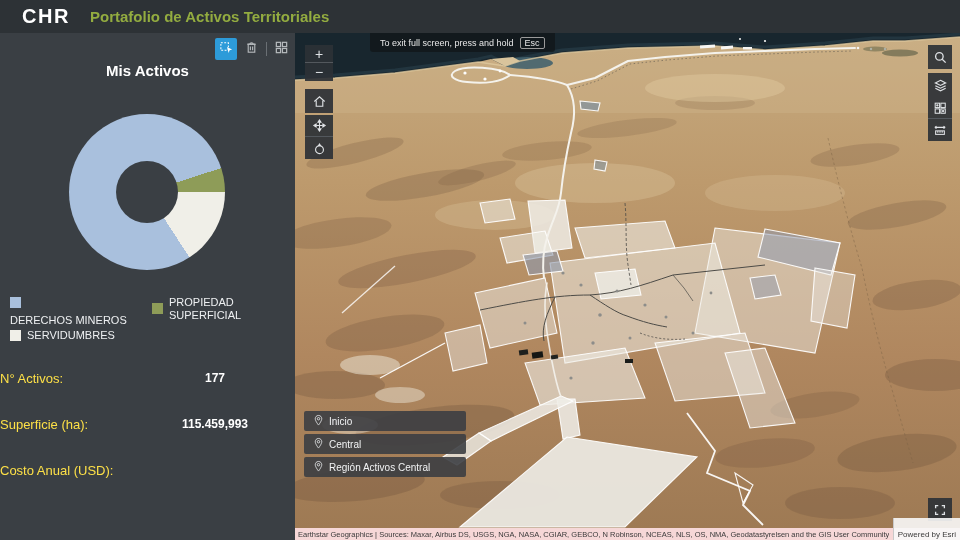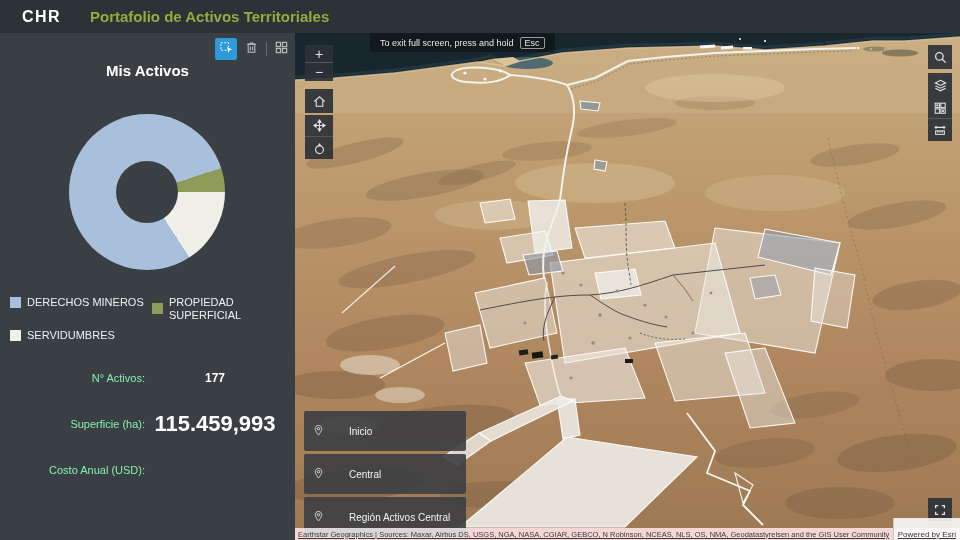--- a/index.html
+++ b/index.html
@@ -4,21 +4,21 @@
 <style>
   * { margin:0; padding:0; box-sizing:border-box; }
   html,body { width:960px; height:540px; overflow:hidden; background:#2f3438;
               font-family:"Liberation Sans", sans-serif; }
   #stage { position:relative; width:960px; height:540px; }
 
   
   #header { position:absolute; left:0; top:0; width:960px; height:33px;
             background:#2d3236; z-index:30; }
   #logo { position:absolute; left:22px; top:0; line-height:33px; color:#fff;
-          font-weight:bold; font-size:16px; letter-spacing:1.5px; }
+          font-weight:bold; font-size:20px; letter-spacing:1.5px; }
   #app-title { position:absolute; left:90px; top:0; line-height:33px;
                color:#93ac40; font-weight:bold; font-size:15px; }
 
   
   #sidebar { position:absolute; left:0; top:33px; width:295px; height:507px;
              background:#3a3f44; z-index:20; }
   .side-toolbar { position:absolute; top:5px; right:6px; display:flex;
                   align-items:center; gap:7px; }
   .tbtn { display:flex; align-items:center; justify-content:center; cursor:pointer; }
   .tbtn.blue { width:22px; height:22px; background:#2d9bd9; border-radius:2px; }
@@ -27,30 +27,30 @@
                  color:#fff; font-weight:bold; font-size:15px; }
 
   #donut { position:absolute; left:69px; top:81px; width:156px; height:156px;
            border-radius:50%; }
   #donut-hole { position:absolute; left:47px; top:47px; width:62px; height:62px;
                 border-radius:50%; background:#3a3f44; }
 
   .legend-item { position:absolute; display:flex; gap:6px; align-items:flex-start;
                  color:#eef0f2; font-size:11px; line-height:13px; }
   .swatch { width:11px; height:11px; flex:0 0 11px; margin-top:1px; }
-  #legend-0 { left:10px; top:263px; }
+  #legend-0 { left:10px; top:263px;flex-direction:column; }
   #legend-1 { left:152px; top:263px; width:120px; }
   #legend-1 .swatch { margin-top:7px; }
   #legend-2 { left:10px; top:296px; }
 
   .stat-row { position:absolute; left:0; width:295px; height:30px; display:flex;
               align-items:center; }
-  .stat-label { width:145px; text-align:right; color:#86efac; font-size:11px; }
+  .stat-label { width:145px; text-align:left; color:#fde047; font-size:13px; }
   .stat-value { width:140px; text-align:center; color:#fff; font-weight:bold;
-                font-size:22px; }
+                font-size:12px; }
   #stat-0 { top:330px; } #stat-0 .stat-value { font-size:12px; }
   #stat-1 { top:376px; }
   #stat-2 { top:422px; }
 
   
   #map { position:absolute; left:295px; top:33px; width:665px; height:507px;
          overflow:hidden; background:#ef4444; }
   #scene { position:absolute; left:0; top:0; }
 
   #toast { position:absolute; left:75px; top:0; height:19px; display:flex;
@@ -71,29 +71,29 @@
   #compass-btn { left:10px; top:104px; height:22px; }
 
   .mapbtn.right { left:auto; right:8px; width:24px; }
   #search-btn  { top:12px; height:24px; }
   #layers-btn  { top:40px; height:24px; }
   #basemap-btn { top:64px; height:22px; border-bottom:1px solid #53585d; }
   #measure-btn { top:86px; height:22px; }
   #fullscreen-btn { left:auto; right:8px; top:auto; bottom:19px; width:24px; height:23px; }
 
   #bookmarks { position:absolute; left:9px; top:378px; z-index:5; }
-  .bookmark { width:162px; height:40px; margin-bottom:3px;
+  .bookmark { width:162px; height:20px; margin-bottom:3px;
               background:rgba(60,62,66,0.9); border-radius:2px; display:flex;
-              align-items:center; gap:24px; padding:0 8px; cursor:pointer;
+              align-items:center; gap:4px; padding:0 8px; cursor:pointer;
               color:#f2f3f4; font-size:10px; }
 
   #attribution { position:absolute; left:0; bottom:0; width:665px; height:12px;
                  background:rgba(248,248,248,0.82); display:flex;
                  align-items:center; justify-content:space-between; z-index:7;
-                 color:#3a3a3a; font-size:7.5px; white-space:nowrap;text-decoration:underline; }
+                 color:#3a3a3a; font-size:7.5px; white-space:nowrap; }
   #attr-sources { overflow:hidden; padding-left:3px; }
   #attr-powered { padding:12px 4px; border-left:1px solid #c9c9c9; background:rgba(248,248,248,0.9); font-size:8px; }
 </style>
 </head>
 <body>
 
 <div id="stage">
 
   <div id="header">
     <div id="logo">CHR</div>

